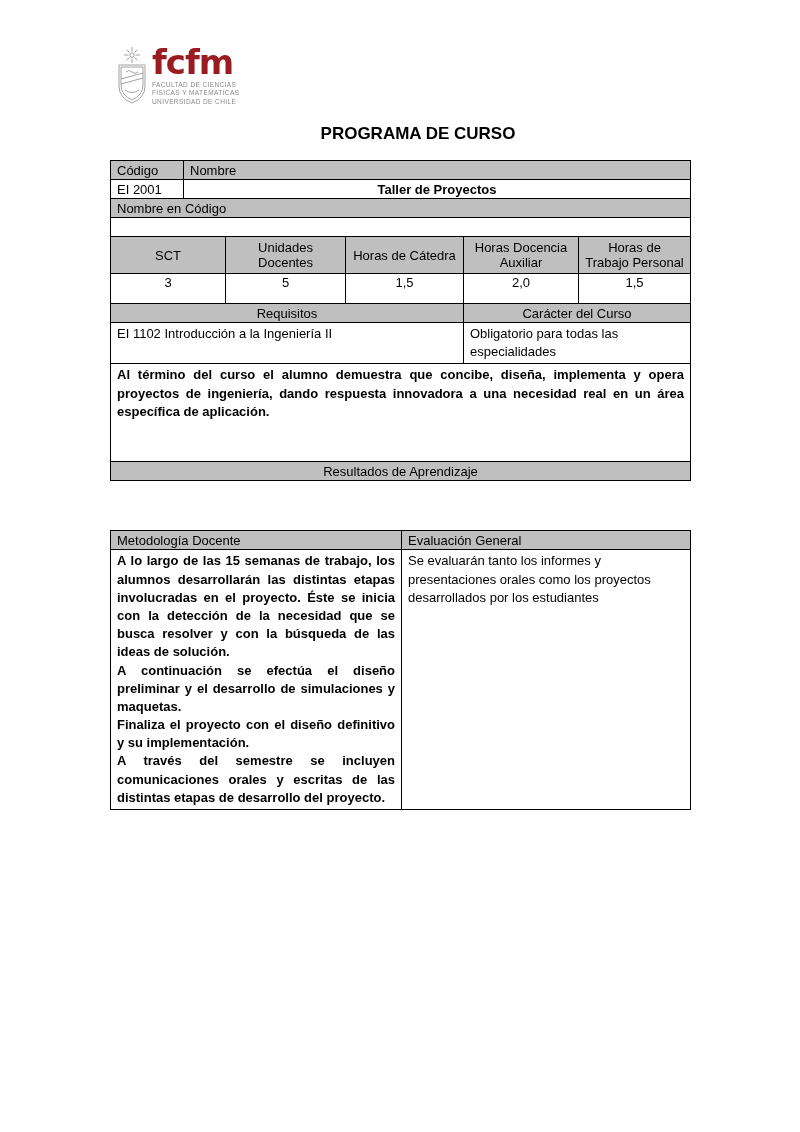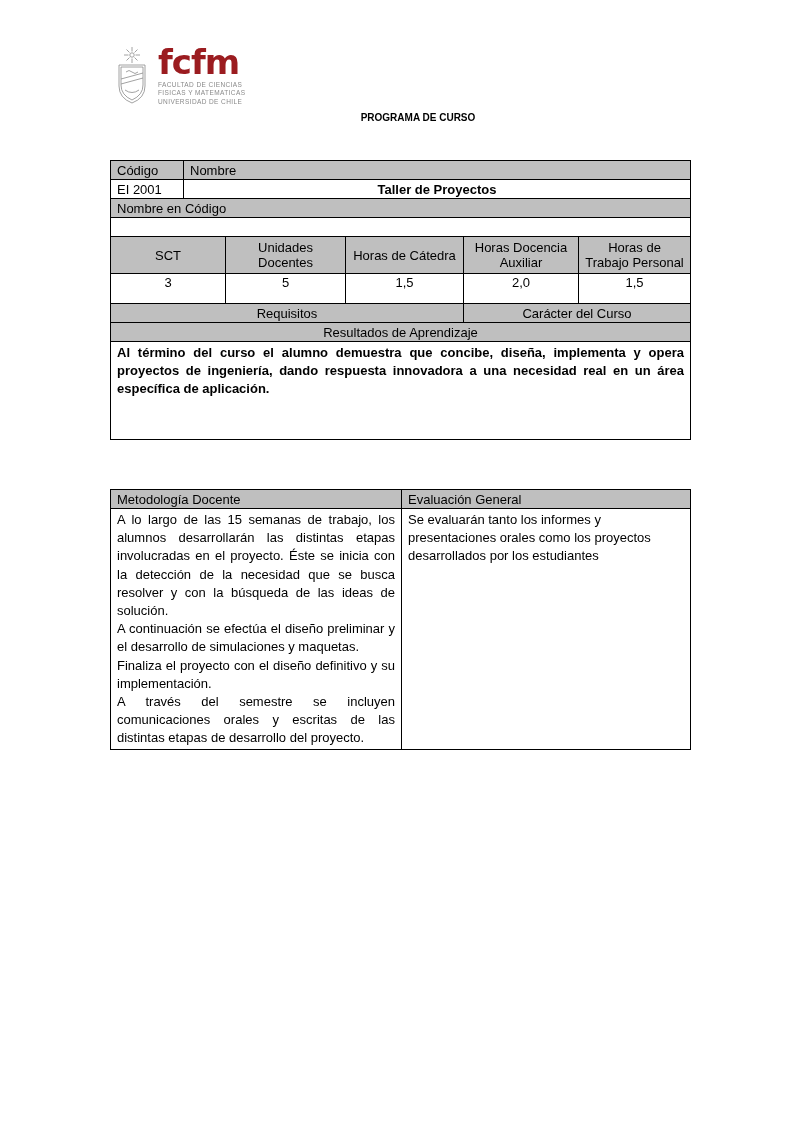--- a/index.html
+++ b/index.html
@@ -4,50 +4,50 @@
 <style>
   * { margin:0; padding:0; box-sizing:border-box; }
   html,body { background:#ffffff; }
   body {
     width:800px; height:1132px; position:relative;
     font-family:"Liberation Sans", sans-serif; color:#000;
     overflow:hidden;
   }
 
   
-  .logo { position:absolute; left:112px; top:46px; display:flex; align-items:flex-start; gap:6px; }
+  .logo { position:absolute; left:112px; top:46px; display:flex; align-items:flex-start; }
   .crest { width:40px; height:62px; }
   .logo-text { display:flex; flex-direction:column; }
   .wordmark {
     font-size:34px; font-weight:bold; line-height:0.95;
     color:#9b1c20; letter-spacing:-1px;
     font-family:"DejaVu Sans", sans-serif;
   }
   .caption { font-size:6.5px; line-height:1.25; color:#8a8a8a; letter-spacing:0.4px; margin-top:3px; }
 
   
   .page-title {
-    position:absolute; top:112px; left:0; width:800px;
-    text-align:center; font-weight:bold; font-size:10px;padding-left:36px;
+    position:absolute; top:124px; left:0; width:800px;
+    text-align:center; font-weight:bold; font-size:17px;padding-left:36px;
   }
 
   
   .doc { position:absolute; left:110px; top:160px; width:581px; }
   table { border-collapse:collapse; width:100%; table-layout:fixed; }
   table + table, .tbl { margin-top:-1px; }
   td {
     border:1px solid #000; font-size:13px; padding:1px 6px;
     vertical-align:middle; text-align:left; overflow:hidden;
   }
   .hdr { background:#bfbfbf; }
   .ctr { text-align:center; }
   .bold { font-weight:bold; }
   .top { vertical-align:top; }
   .just { text-align:justify; }
-  .pre { white-space:pre-line; }
+  .pre { white-space:pre-line;font-weight:bold; }
 
   .h18 { height:19px; }
   .h36 { height:37px; }
   .h30 { height:30px; }
   .h37 { height:38px; }
   .h98 { height:98px; }
   .h220 { height:221px; }
 
   .para { line-height:1.4; padding:2px 6px; }
   .m-table { margin-top:49px; }
@@ -141,30 +141,34 @@
   <table>
     <colgroup>
         <col style="width:353px">
         <col>
       </colgroup>
     <tbody>
         <tr>
       <td class="hdr h18 ctr">Requisitos</td>
       <td class="hdr h18 ctr">Carácter del Curso</td>
     </tr>
+    <tr>
+      <td class="h37 top para">EI 1102 Introducción a la Ingeniería II</td>
+      <td class="h37 top para">Obligatorio para todas las especialidades</td>
+    </tr>
   </tbody>
     </table>
 
   <table>
     <tbody>
         <tr>
-      <td class="hdr h18 ctr">Resultados de Aprendizaje</td>
+      <td class="h98 top bold just para">Al término del curso el alumno demuestra que  concibe, diseña, implementa y opera proyectos de ingeniería, dando respuesta innovadora a una necesidad real en un área específica de aplicación.</td>
     </tr>
     <tr>
-      <td class="h98 top bold just para">Al término del curso el alumno demuestra que  concibe, diseña, implementa y opera proyectos de ingeniería, dando respuesta innovadora a una necesidad real en un área específica de aplicación.</td>
+      <td class="hdr h18 ctr">Resultados de Aprendizaje</td>
     </tr>
   </tbody>
     </table>
 
   <table class="m-table">
     <colgroup>
         <col style="width:291px">
         <col>
       </colgroup>
     <tbody>

